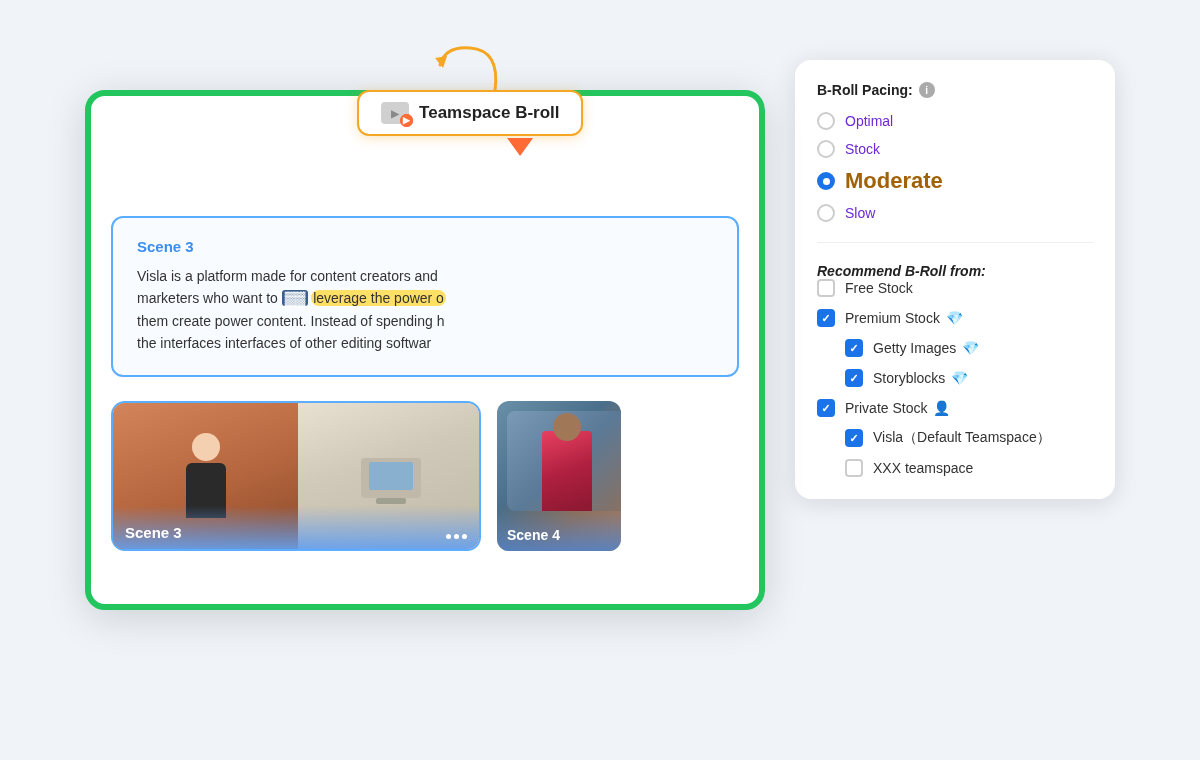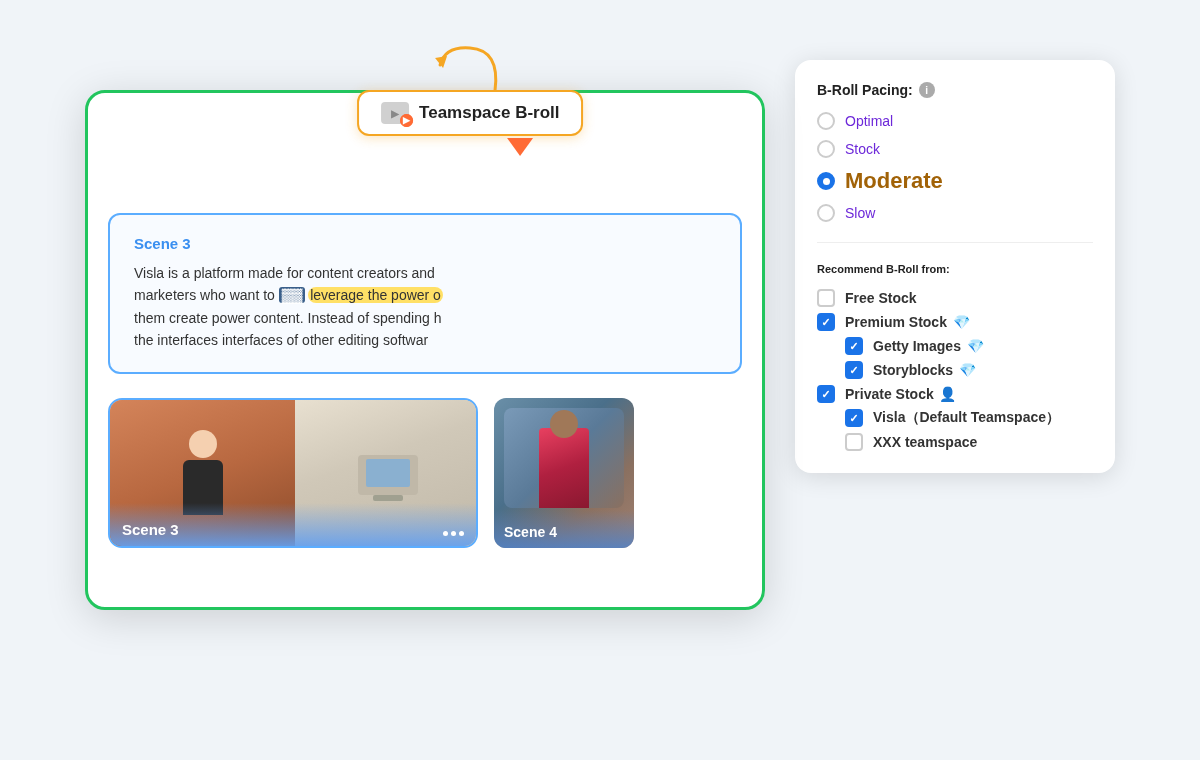--- a/index.html
+++ b/index.html
@@ -26,21 +26,21 @@
     }
 
     
     .editor-card {
       position: relative;
       width: 680px;
       margin-top: 60px;
       background: white;
       border-radius: 20px;
       box-shadow: 0 8px 40px rgba(0,0,0,0.15);
-      border: 3px solid #22c55e;
+      border: 6px solid #22c55e;
       overflow: hidden;
       min-height: 520px;
     }
 
     
     .recommend-btn-wrapper {
       position: absolute;
       top: 10px;
       left: 50%;
       transform: translateX(-30%);
@@ -228,21 +228,21 @@
     }
 
     .dot {
       width: 5px;
       height: 5px;
       border-radius: 50%;
       background: white;
     }
 
     .thumb-small {
-      width: 140px;
+      width: 124px;
       height: 150px;
       background: linear-gradient(135deg, #6a8fa8 0%, #4a6f8a 40%, #8a7060 70%, #a08070 100%);
       position: relative;
       border-radius: 12px;
       overflow: hidden;
     }
 
     .thumb-small-label {
       position: absolute;
       bottom: 0;
@@ -334,31 +334,31 @@
       color: #6d28d9;
     }
 
     .radio-label.large {
       font-size: 22px;
       font-weight: 600;
       color: #a16207;
     }
 
     .recommend-from-title {
-      font-size: 11px;
+      font-size: 14px;
       font-weight: 600;
       color: #222;
-      margin-bottom: 14px;
+      margin-bottom: 0;
+      font-style: italic;
     }
 
     .checkbox-group {
       display: flex;
       flex-direction: column;
-      gap: 6px;
-      font-weight: bold;
+      gap: 12px;
     }
 
     .checkbox-item {
       display: flex;
       align-items: center;
       gap: 10px;
       cursor: pointer;
     }
 
     .checkbox-sub {

